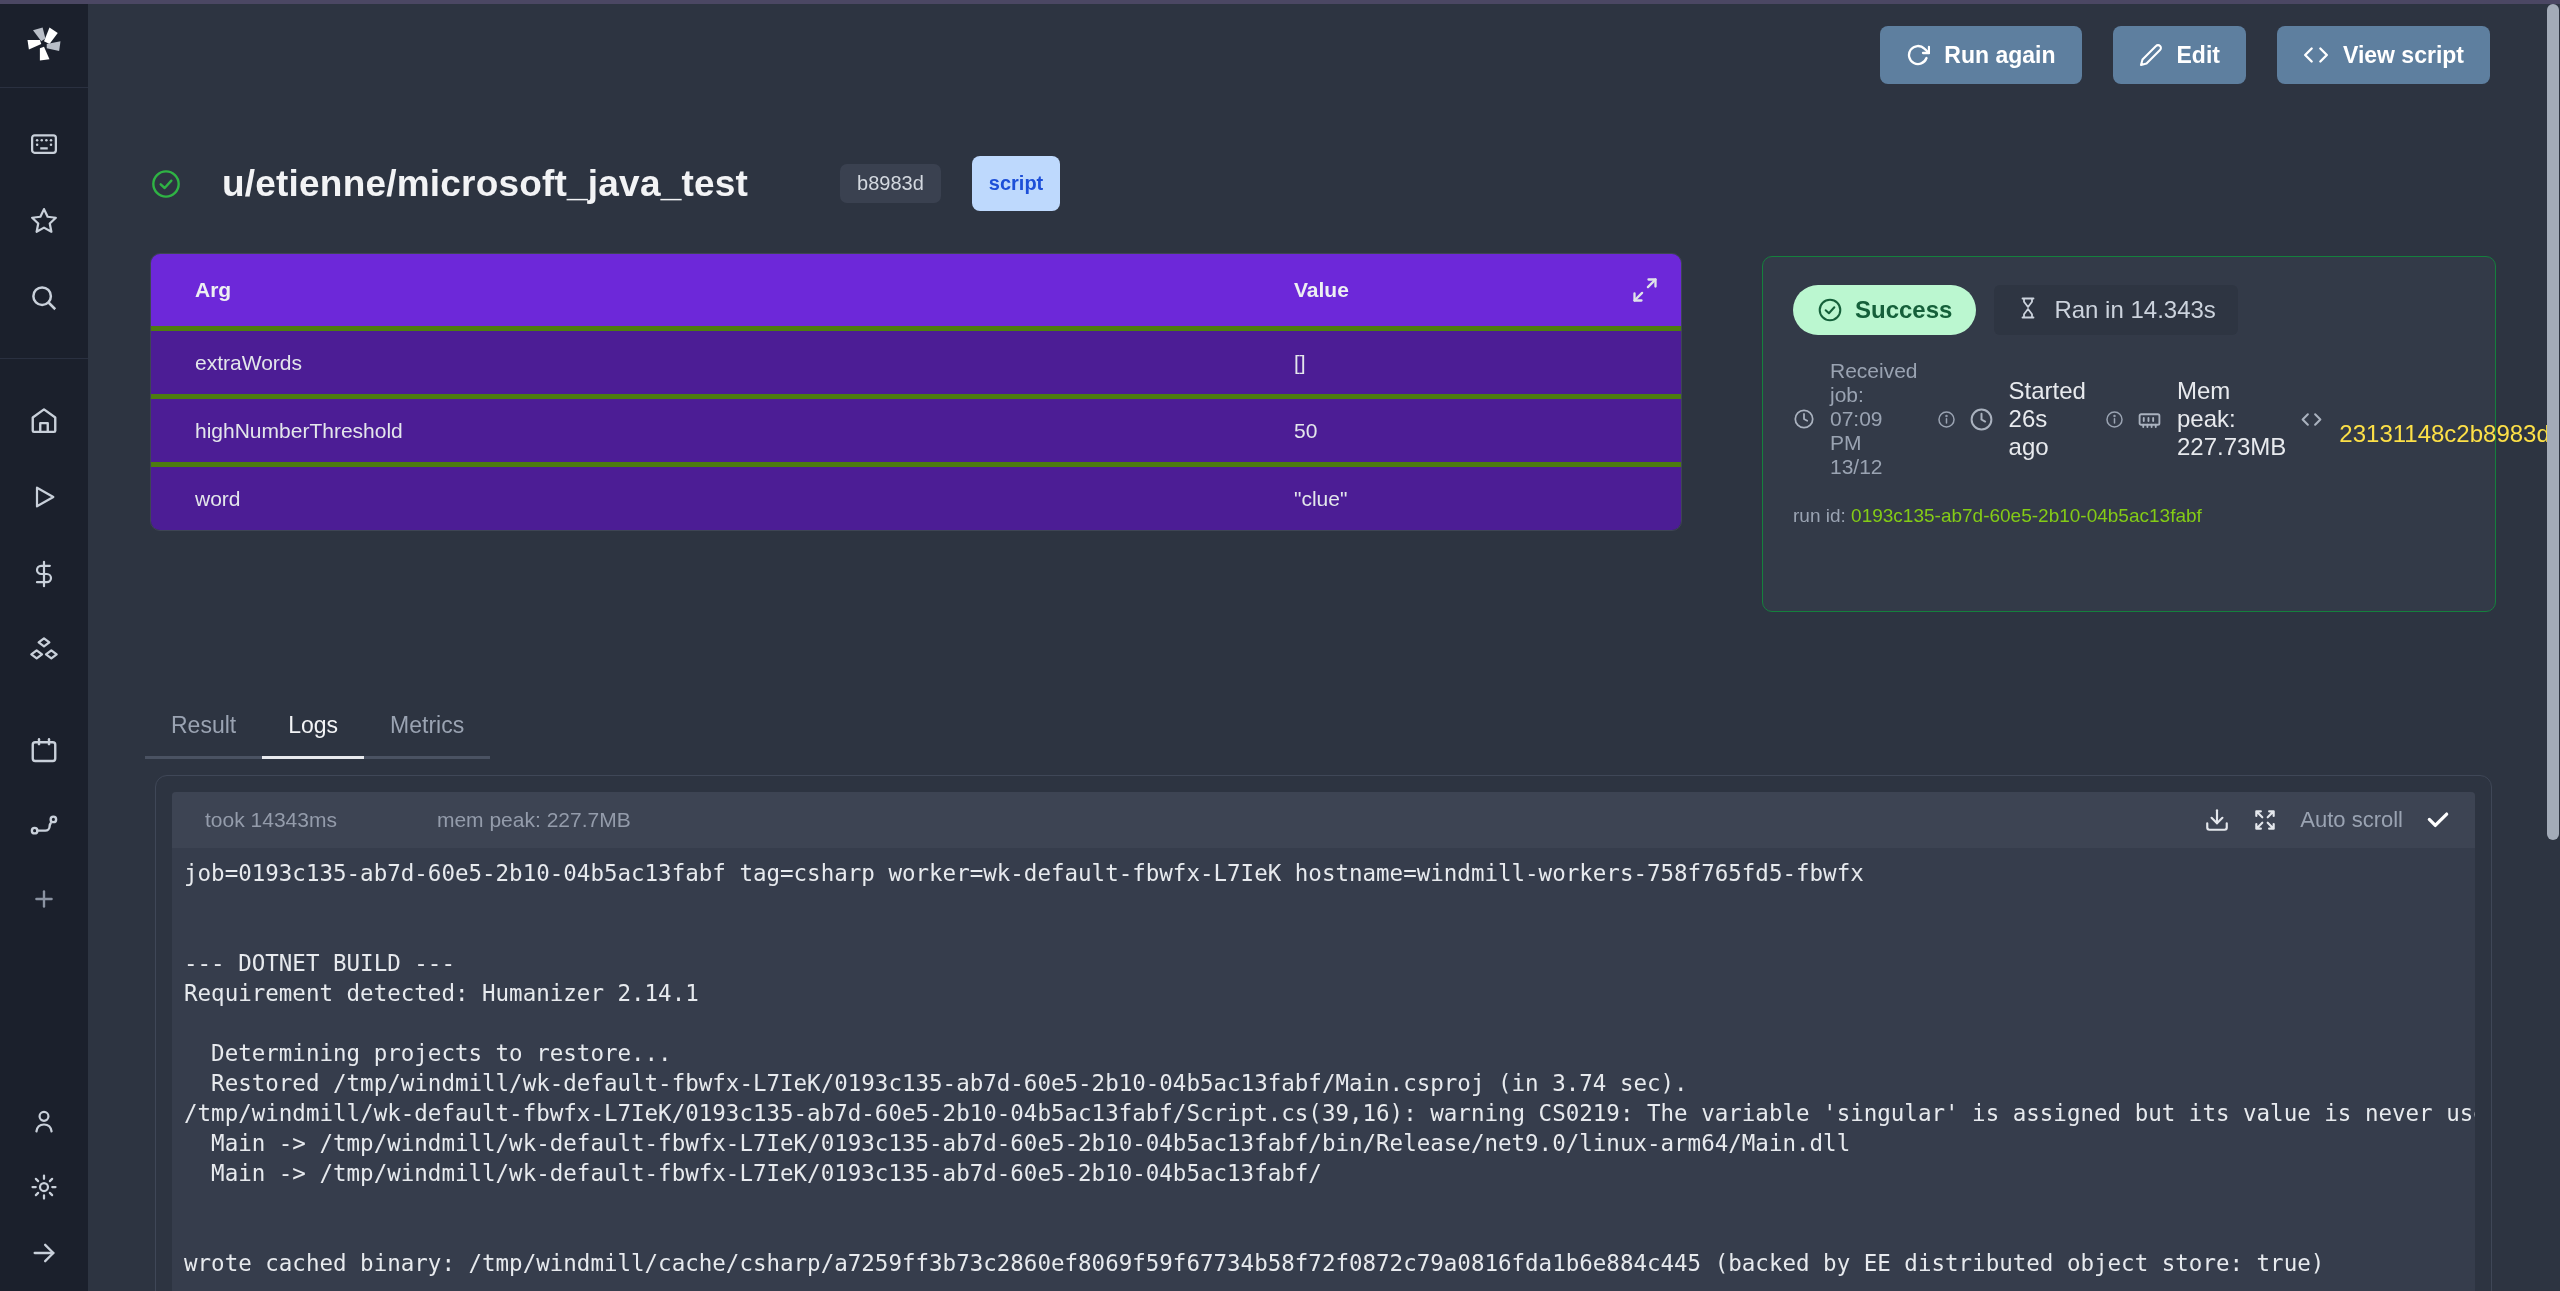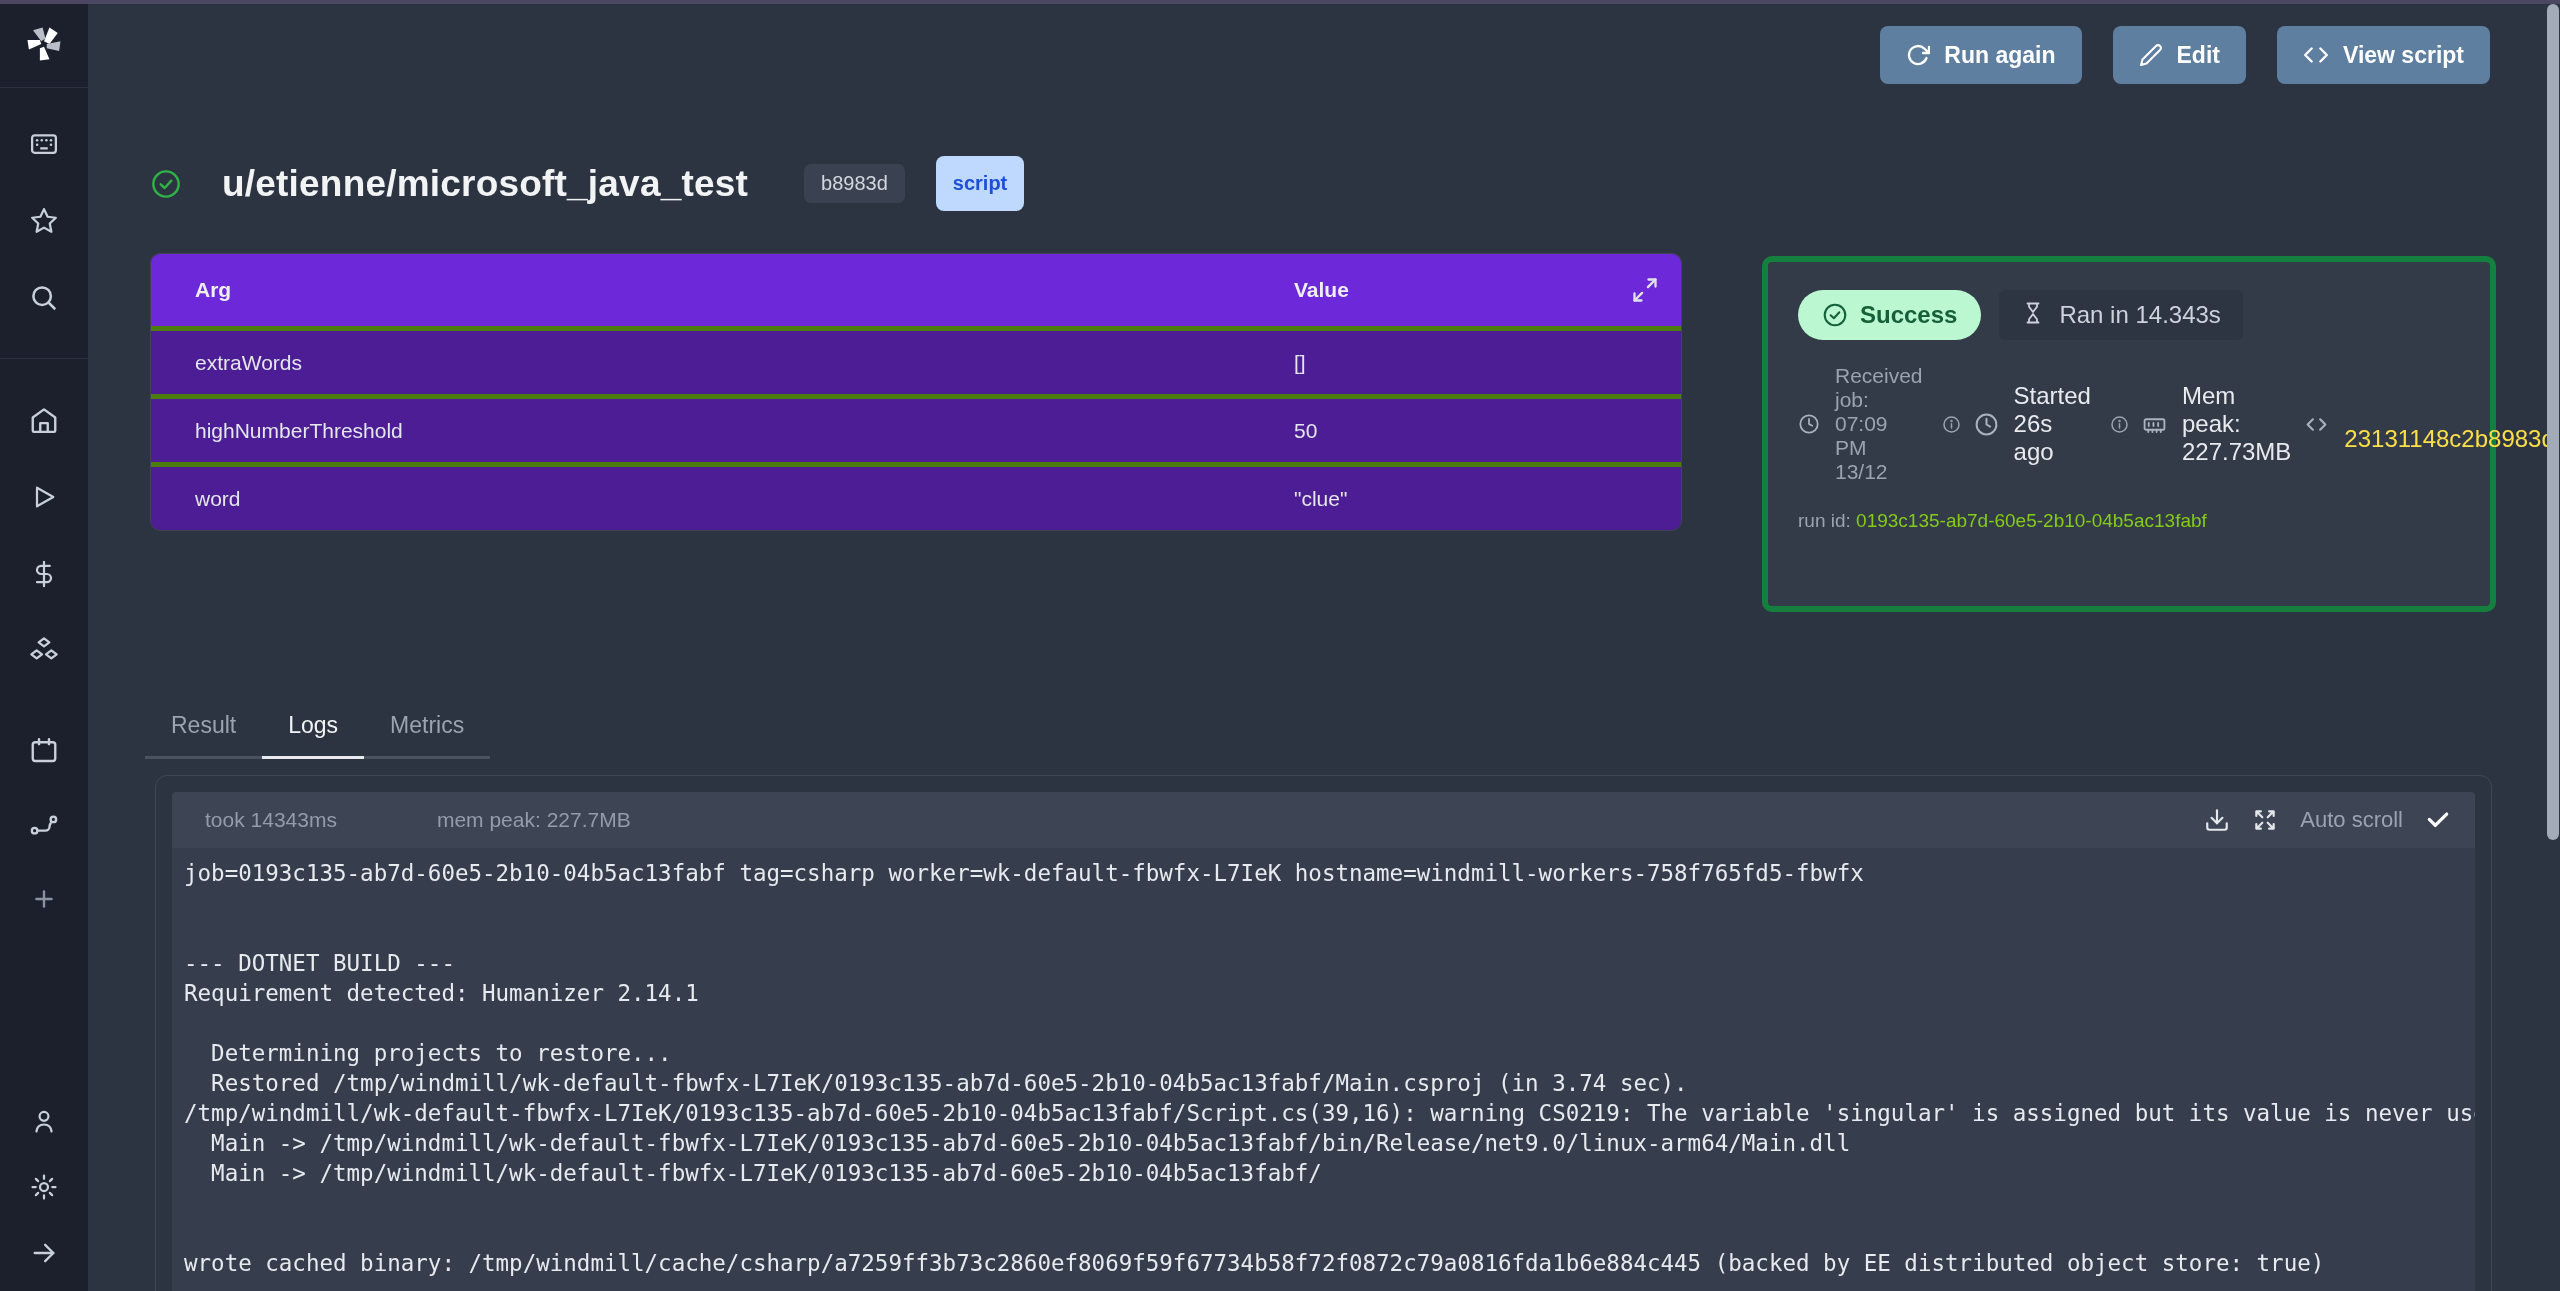--- a/index.html
+++ b/index.html
@@ -37,21 +37,21 @@
   .btn {
     display:flex; align-items:center; gap:14px; height:58px; padding:0 26px;
     background:#5e7f9f; color:#fff; border:none; border-radius:8px;
     font-family:"Liberation Sans", sans-serif; font-size:23px; font-weight:600; cursor:pointer;
   }
 
   .title-row { position:absolute; left:62px; top:156px; display:flex; align-items:center; }
   .title-check { color:#2fb344; margin-right:40px; }
   .page-title { font-size:37px; font-weight:700; color:#f2f3f5; letter-spacing:.2px; }
   .hash-badge {
-    margin-left:56px; background:#3a4150; color:#d3d8df; font-size:20px;
+    margin-left:92px; background:#3a4150; color:#d3d8df; font-size:20px;
     padding:8px 17px; border-radius:7px; cursor:pointer;
   }
   .type-badge {
     margin-left:31px; background:#bed9fd; color:#1d4fd8; font-size:20px; font-weight:700;
     padding:16px 17px; border-radius:8px;
   }
 
   
   .args-table {
     position:absolute; left:62px; top:253px; width:1532px;
@@ -65,21 +65,21 @@
   .args-expand { position:absolute; right:22px; top:22px; width:28px; height:28px; color:#dfe3e9; cursor:pointer; }
   .args-row {
     display:grid; grid-template-columns:1099px 1fr; align-items:center;
     height:68px; background:#4c1d95; padding:0 44px; font-size:21px; color:#e3e6eb;
     border-top:5px solid #4d7c0f;
   }
 
   
   .status-panel {
     position:absolute; left:1674px; top:256px; width:734px; height:356px;
-    background:#333a48; border:6px solid #15803d; border-radius:10px; padding:28px 30px;
+    background:#333a48; border:1px solid #15803d; border-radius:10px; padding:28px 30px;
   }
   .sp-top { display:flex; align-items:center; gap:18px; }
   .success-badge {
     display:flex; align-items:center; gap:12px; background:#bbf7d0; color:#15603a;
     font-size:24px; font-weight:600; padding:11px 24px; border-radius:999px;
   }
   .success-badge svg { color:#15603a; }
   .ranin-chip {
     display:flex; align-items:flex-start; gap:14px; background:#2e3542; color:#ccd3dd;
     font-size:24px; padding:11px 22px; border-radius:6px;

